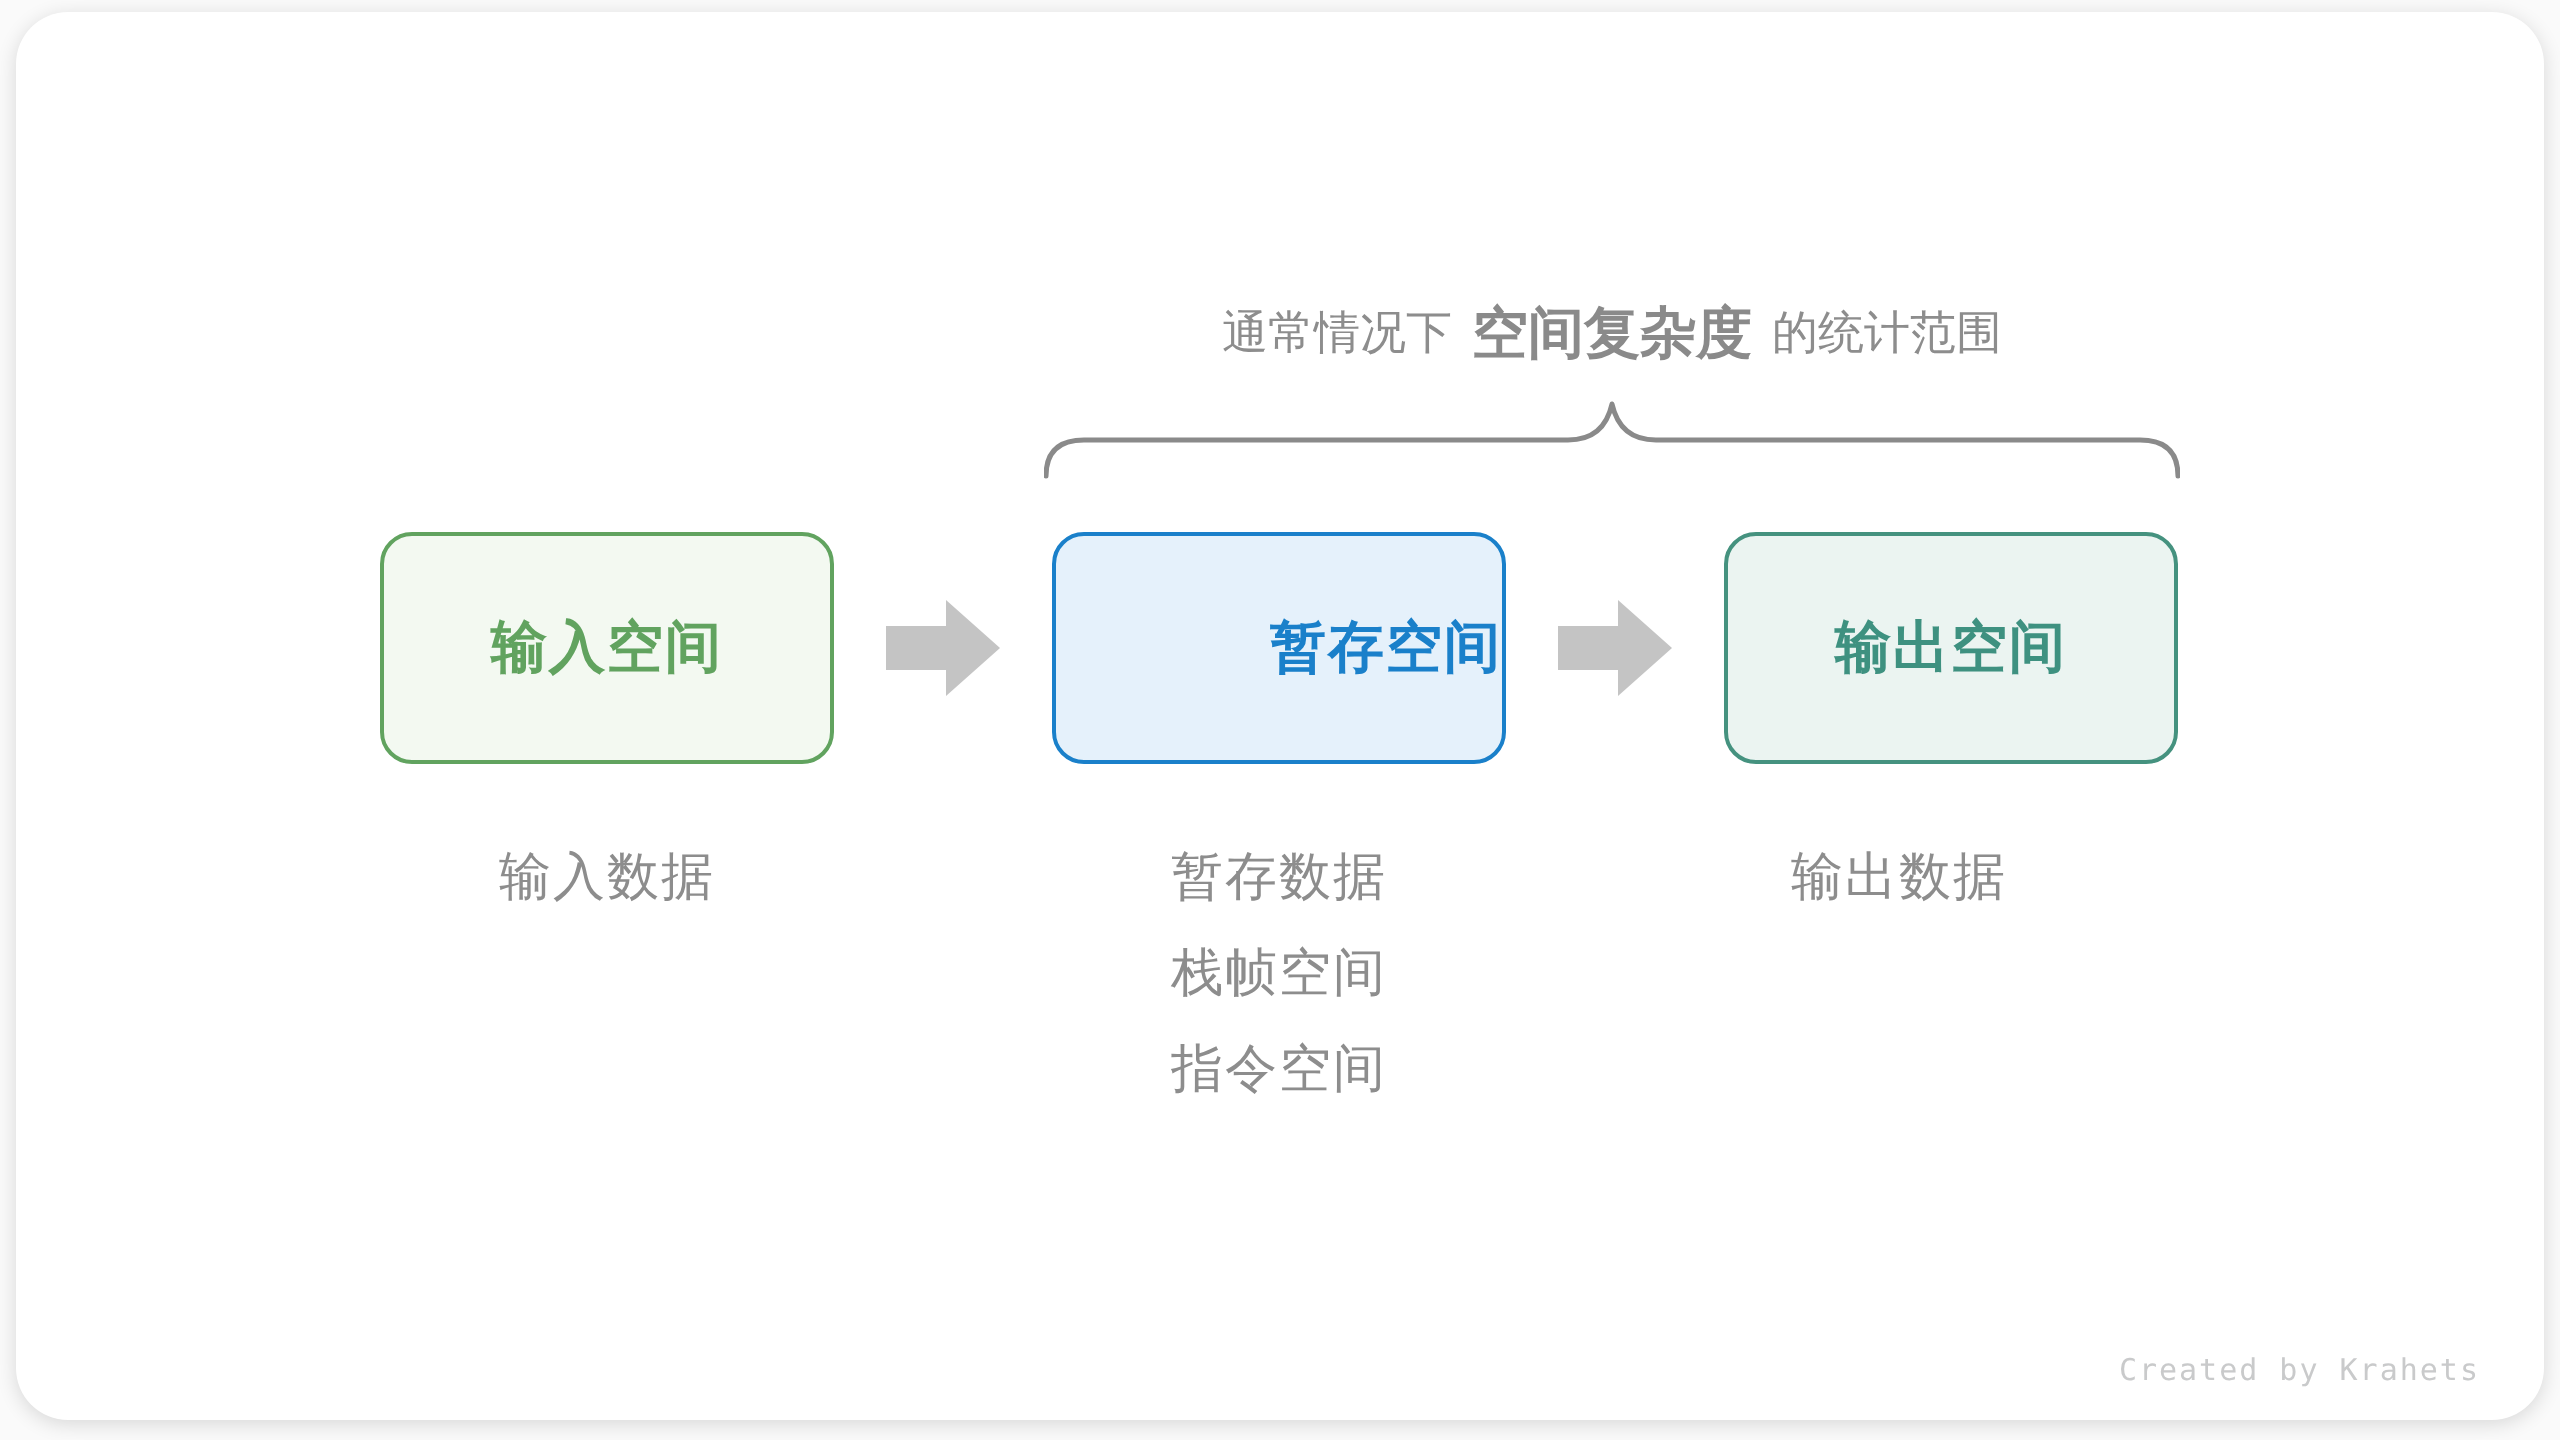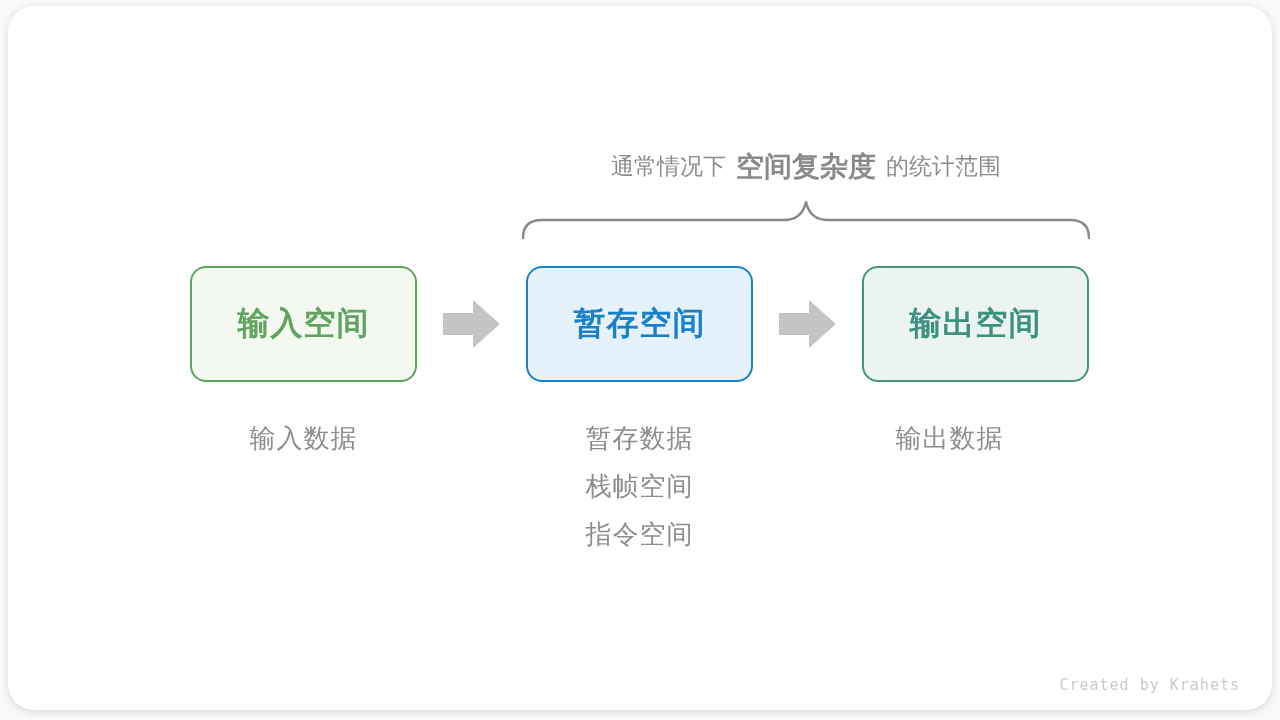--- a/index.html
+++ b/index.html
@@ -49,26 +49,26 @@
     position: absolute;
     top: 260px;
     width: 227px;
     height: 116px;
     box-sizing: border-box;
     border: 2.5px solid;
     border-radius: 16px;
     display: flex;
     align-items: center;
     justify-content: center;
-    font-size: 32px;
+    font-size: 28px;
     font-weight: bold;
     letter-spacing: 1px;
   }
   .box-input  { left: 182px; }
-  .box-temp   { left: 518px; }
+  .box-temp   { left: 518px; justify-content: flex-end; }
   .box-output { left: 854px; }
   .arrow {
     position: absolute;
     top: 294px;
     width: 57px;
     height: 48px;
   }
   .arrow-1 { left: 435px; }
   .arrow-2 { left: 771px; }
   .annot {

